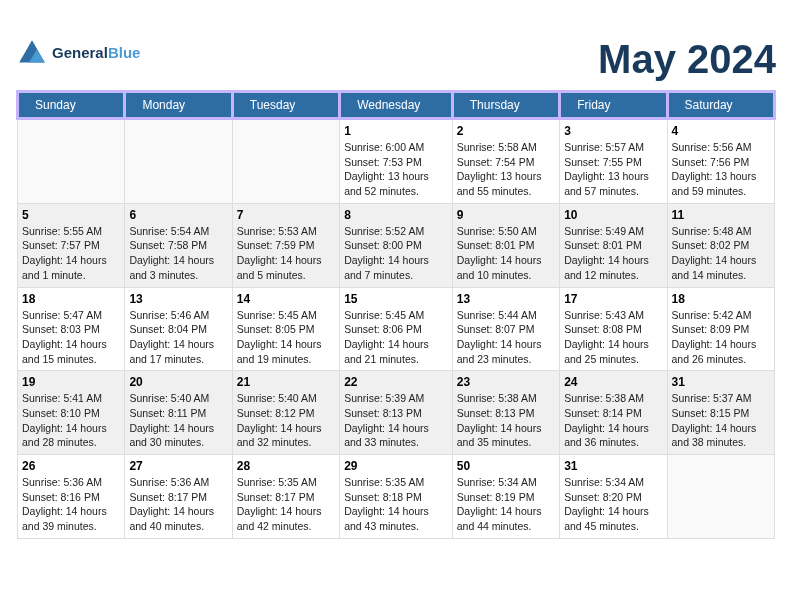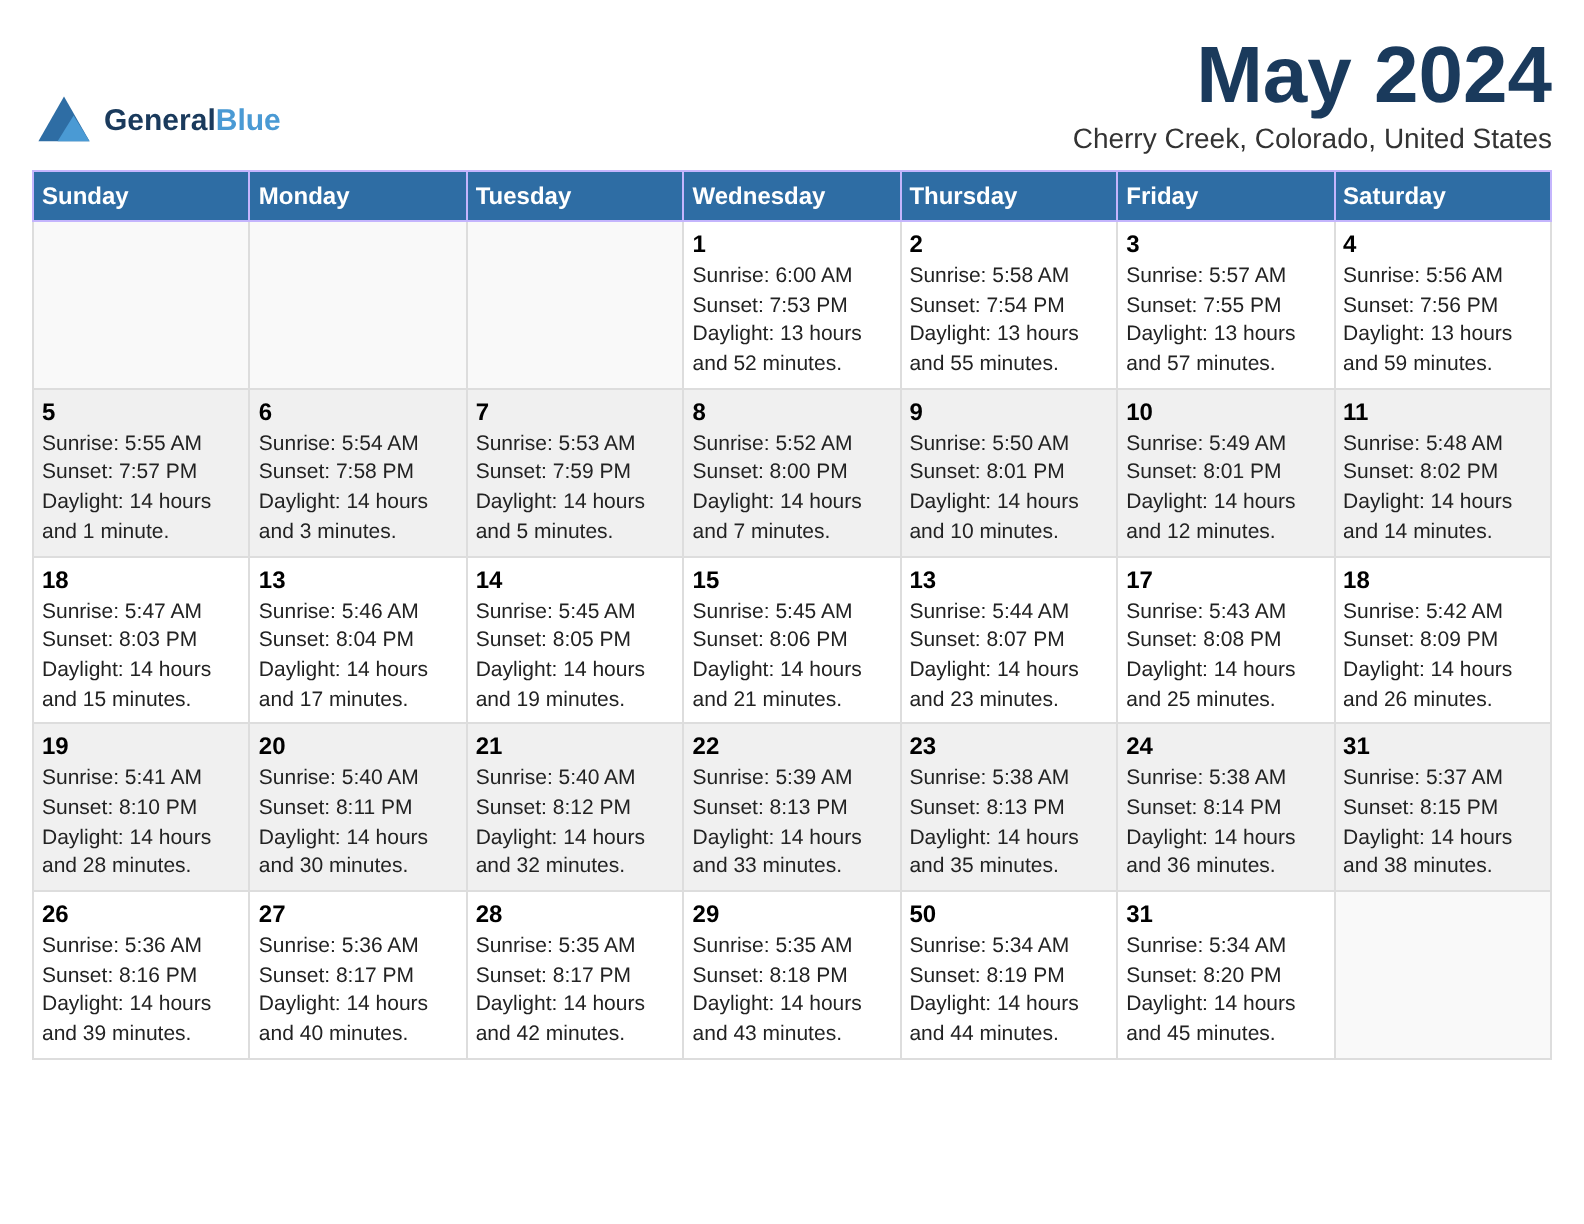--- a/index.html
+++ b/index.html
@@ -6,22 +6,23 @@
     body {
       font-family: Arial, sans-serif;
       background: #fff;
       width: 792px;
       min-height: 612px;
       padding: 16px;
     }
     .header {
       display: flex;
       justify-content: space-between;
-      align-items: flex-end;
+      align-items: flex-start;
       margin-bottom: 8px;
+      margin-top: 21px;
     }
     .logo {
       display: flex;
       align-items: center;
       gap: 4px;
     }
     .logo-text {
       font-size: 15px;
       font-weight: bold;
       color: #1a3a5c;
@@ -49,25 +50,25 @@
     table {
       width: 100%;
       border-collapse: collapse;
       font-size: 10.5px;
     }
     thead tr {
       background-color: #2e6da4;
       color: white;
     }
     thead th {
-      padding: 5px 4px;
+      padding: 5px 16px;
       text-align: left;
-      font-weight: bold;
+      font-weight: normal;
       font-size: 12px;
-      border: 1px solid #c4b5fd;
+      border: 3px solid #c4b5fd;
     }
     tbody tr {
       border-bottom: 1px solid #ccc;
     }
     tbody tr:nth-child(odd) {
       background-color: #ffffff;
     }
     tbody tr:nth-child(even) {
       background-color: #f0f0f0;
     }
@@ -99,21 +100,20 @@
     <svg class="logo-icon" viewBox="0 0 40 40" width="40" height="40">
       <polygon points="20,4 36,32 4,32" fill="#2e6da4"></polygon>
       <polygon points="26,16 36,32 16,32" fill="#4a9ad4"></polygon>
     </svg>
     <div class="logo-text">
       <div>General<span>Blue</span></div>
     </div>
   </div>
   <div class="title-block">
     <div class="main-title">May 2024</div>
-    <div class="subtitle">Cherry Creek, Colorado, United States</div>
   </div>
 </div>
 
 <table>
   <thead>
     <tr>
     <th>Sunday</th>
         <th>Monday</th>
         <th>Tuesday</th>
         <th>Wednesday</th>

